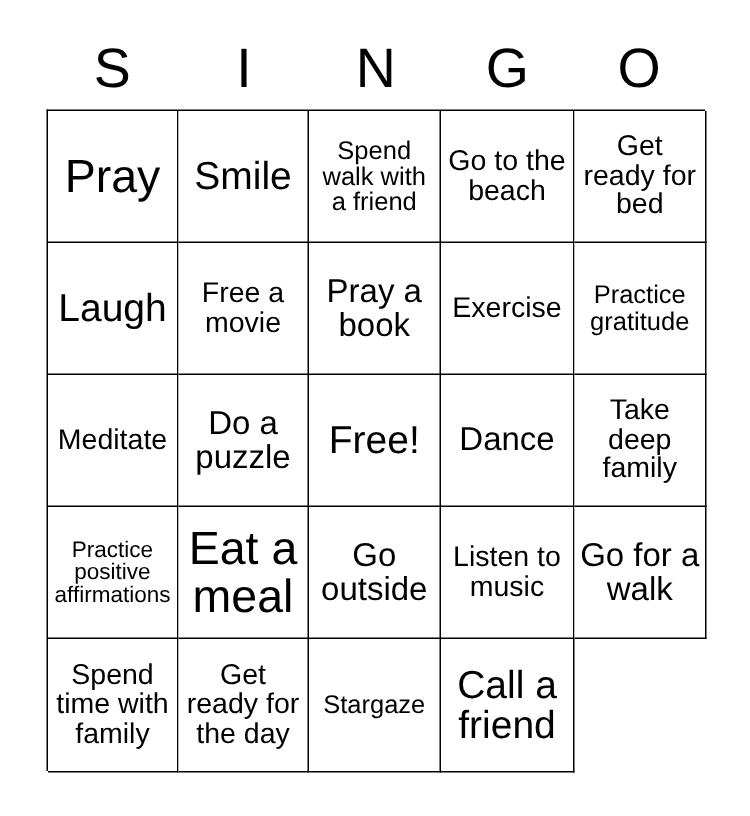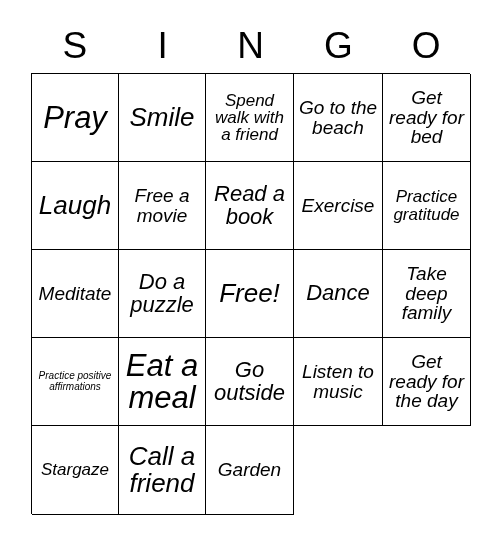--- a/index.html
+++ b/index.html
@@ -50,21 +50,20 @@
     left: 31px;
     top: 73px;
     width: 439px;
     height: 441px;
     border-top: 1.6px solid #000;
     border-left: 1.6px solid #000;
     box-sizing: border-box;
     display: grid;
     grid-template-columns: 87px 87px 88px 89px 88px;
     grid-template-rows: 88px 88px 88px 88px 89px;
-    font-style: italic;
   }
 
   .cell {
     border-right: 1.6px solid #000;
     border-bottom: 1.6px solid #000;
     box-sizing: border-box;
     display: flex;
     align-items: center;
     justify-content: center;
     text-align: center;
@@ -79,21 +78,21 @@
     width: 100%;
     word-wrap: break-word;
   }
 
   
   .fs-xxl .cell-text { font-size: 31px; }
   .fs-xl  .cell-text { font-size: 26px; text-align: center; }
   .fs-lg  .cell-text { font-size: 22px; }
   .fs-md  .cell-text { font-size: 19px; }
   .fs-sm  .cell-text { font-size: 17px; }
-  .fs-xxs .cell-text { font-size: 10px; }
+  .fs-xxs .cell-text { font-size: 15px; }
 </style>
 </head>
 <body>
 
 <div id="card">
 
   <div id="header-row">
     <div class="header-letter">S</div>
     <div class="header-letter">I</div>
     <div class="header-letter">N</div>
@@ -119,21 +118,21 @@
         <span class="cell-text">Get ready for bed</span>
       </div>
 
     <div class="cell fs-xl">
         <span class="cell-text">Laugh</span>
       </div>
     <div class="cell fs-md">
         <span class="cell-text">Free a movie</span>
       </div>
     <div class="cell fs-lg">
-        <span class="cell-text">Read a book</span>
+        <span class="cell-text">Pray a book</span>
       </div>
     <div class="cell fs-md">
         <span class="cell-text">Exercise</span>
       </div>
     <div class="cell fs-sm">
         <span class="cell-text">Practice gratitude</span>
       </div>
 
     <div class="cell fs-md">
         <span class="cell-text">Meditate</span>
@@ -156,28 +155,31 @@
       </div>
     <div class="cell fs-xxl">
         <span class="cell-text">Eat a meal</span>
       </div>
     <div class="cell fs-lg">
         <span class="cell-text">Go outside</span>
       </div>
     <div class="cell fs-md">
         <span class="cell-text">Listen to music</span>
       </div>
+    <div class="cell fs-lg">
+        <span class="cell-text">Go for a walk</span>
+      </div>
 
+    <div class="cell fs-md">
+        <span class="cell-text">Spend time with family</span>
+      </div>
     <div class="cell fs-md">
         <span class="cell-text">Get ready for the day</span>
       </div>
     <div class="cell fs-sm">
         <span class="cell-text">Stargaze</span>
       </div>
     <div class="cell fs-xl">
         <span class="cell-text">Call a friend</span>
       </div>
-    <div class="cell fs-md">
-        <span class="cell-text">Garden</span>
-      </div>
 
   </div>
 </div>
 
 </body></html>

